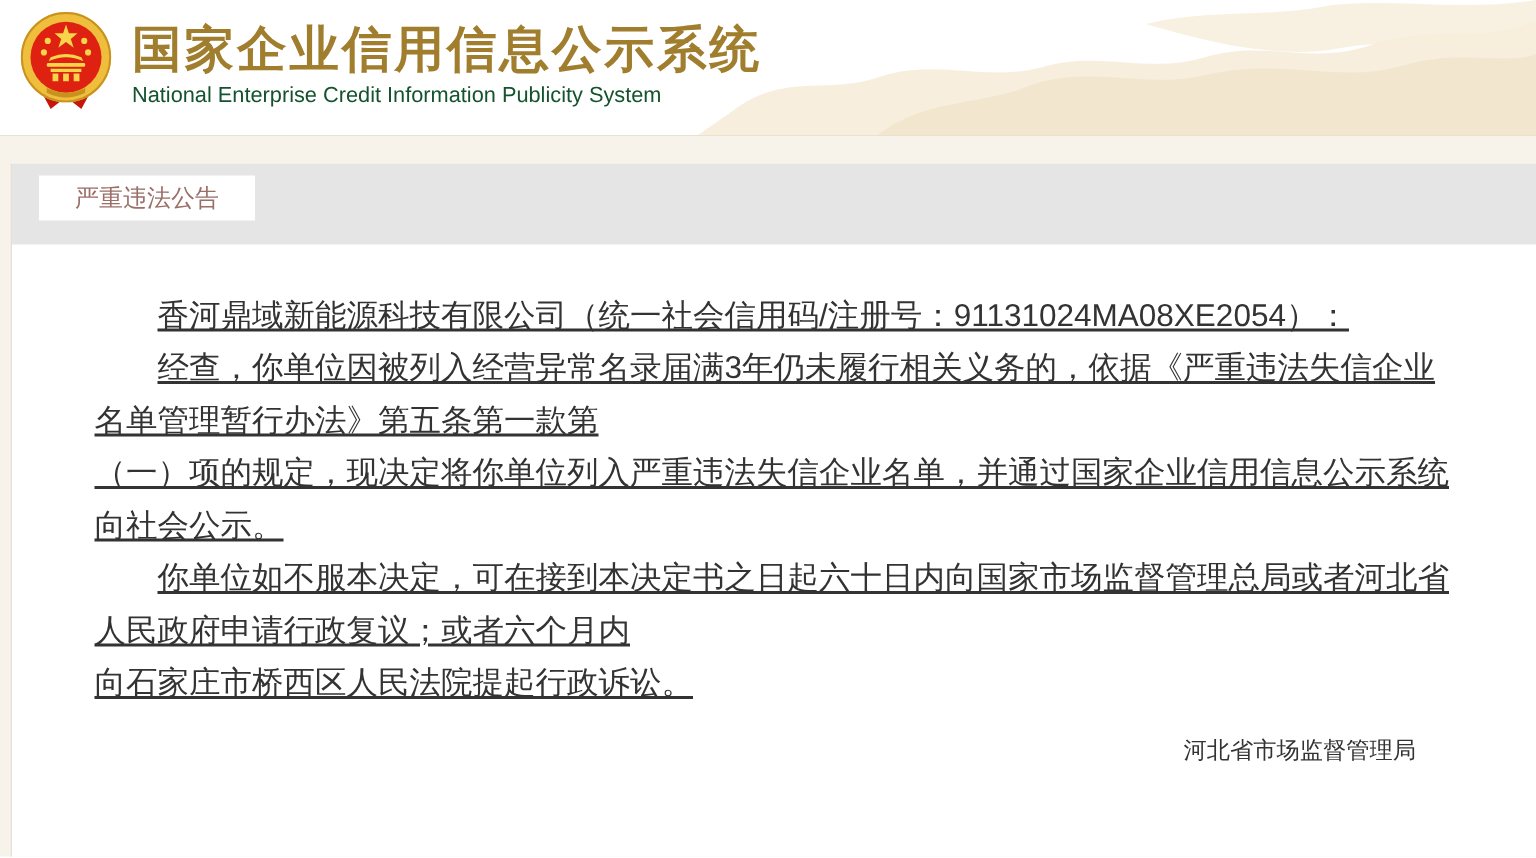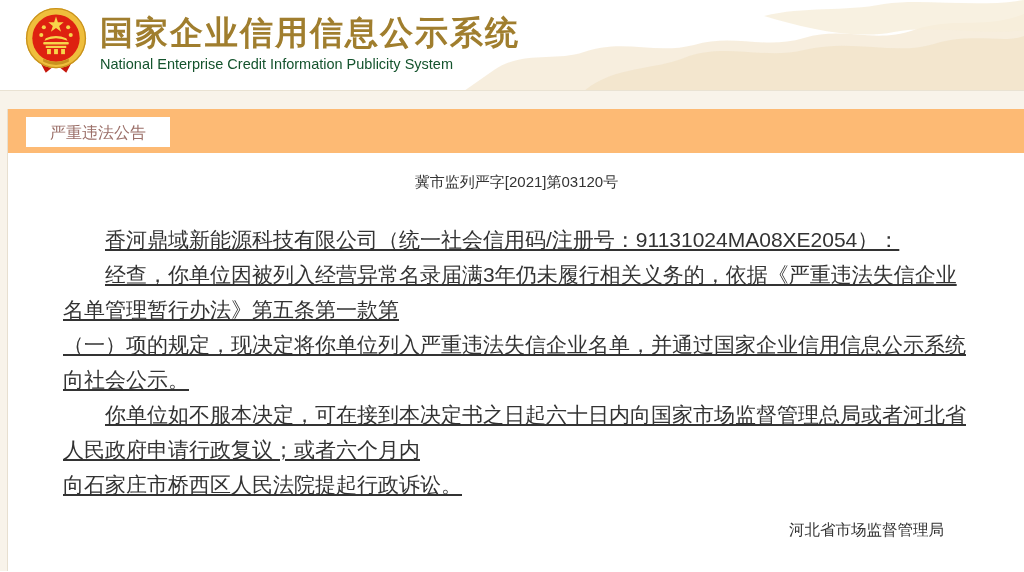--- a/index.html
+++ b/index.html
@@ -3,31 +3,31 @@
 <meta charset="utf-8">
 <style>
   * { margin:0; padding:0; box-sizing:border-box; }
   html,body { width:1024px; height:572px; overflow:hidden; background:#fff;
     font-family:"Liberation Sans","DejaVu Sans",sans-serif; }
 
   
   .header { position:relative; height:91px; background:#fff; overflow:hidden;
     border-bottom:1px solid #e9e2d3; }
   .header-art { position:absolute; right:0; top:0; height:91px; width:560px; pointer-events:none; }
-  .brand { position:absolute; left:24px; top:6px; display:flex; align-items:center; z-index:2; }
+  .brand { position:absolute; left:12px; top:6px; display:flex; align-items:center; z-index:2; }
   .emblem { width:64px; height:72px; margin-right:12px; }
   .brand-text .cn { font-size:33px; font-weight:bold; color:#a07e2e; letter-spacing:2px; line-height:40px; }
   .brand-text .en { font-size:14.5px; color:#14532d; margin-top:3px; }
 
   
   .page-bg { position:relative; height:480px; background:#f8f3ea; }
   .panel { position:absolute; left:7px; top:18px; right:0; bottom:0; background:#fff;
     border-left:1px solid #e7dfd0; }
 
-  .gold-bar { height:44px; background:#fdba74; }
+  .gold-bar { height:54px; background:#e5e5e5; }
   .tab { display:inline-block; margin-left:18px; margin-top:8px; height:30px;
     background:#fff; padding:0 24px; line-height:31px; font-size:16px;
     color:#9b6f68; cursor:pointer; }
 
   .doc { padding:0 54px 0 55px; color:#333; }
   .doc-title { text-align:center; font-size:26px; font-weight:bold; color:#2b2b2b;
     margin-top:62px; letter-spacing:1px; }
   .doc-number { text-align:center; font-size:15px; color:#333; margin-top:20px; }
 
   .doc-paragraphs { margin-top:30px; font-size:21px; line-height:35px;text-decoration:underline; }
@@ -79,21 +79,20 @@
 </div>
 
 <div class="page-bg">
   <div class="panel">
 
     <div class="gold-bar">
       <span class="tab">严重违法公告</span>
     </div>
 
     <div class="doc">
-      <div class="doc-number">冀市监列严字[2021]第03120号</div>
 
       <div class="doc-paragraphs">
         <p>香河鼎域新能源科技有限公司（统一社会信用码/注册号：91131024MA08XE2054）：</p>
         <p>经查，你单位因被列入经营异常名录届满3年仍未履行相关义务的，依据《严重违法失信企业名单管理暂行办法》第五条第一款第
 （一）项的规定，现决定将你单位列入严重违法失信企业名单，并通过国家企业信用信息公示系统向社会公示。</p>
         <p>你单位如不服本决定，可在接到本决定书之日起六十日内向国家市场监督管理总局或者河北省人民政府申请行政复议；或者六个月内
 向石家庄市桥西区人民法院提起行政诉讼。</p>
       </div>
 
       <div class="signature">

